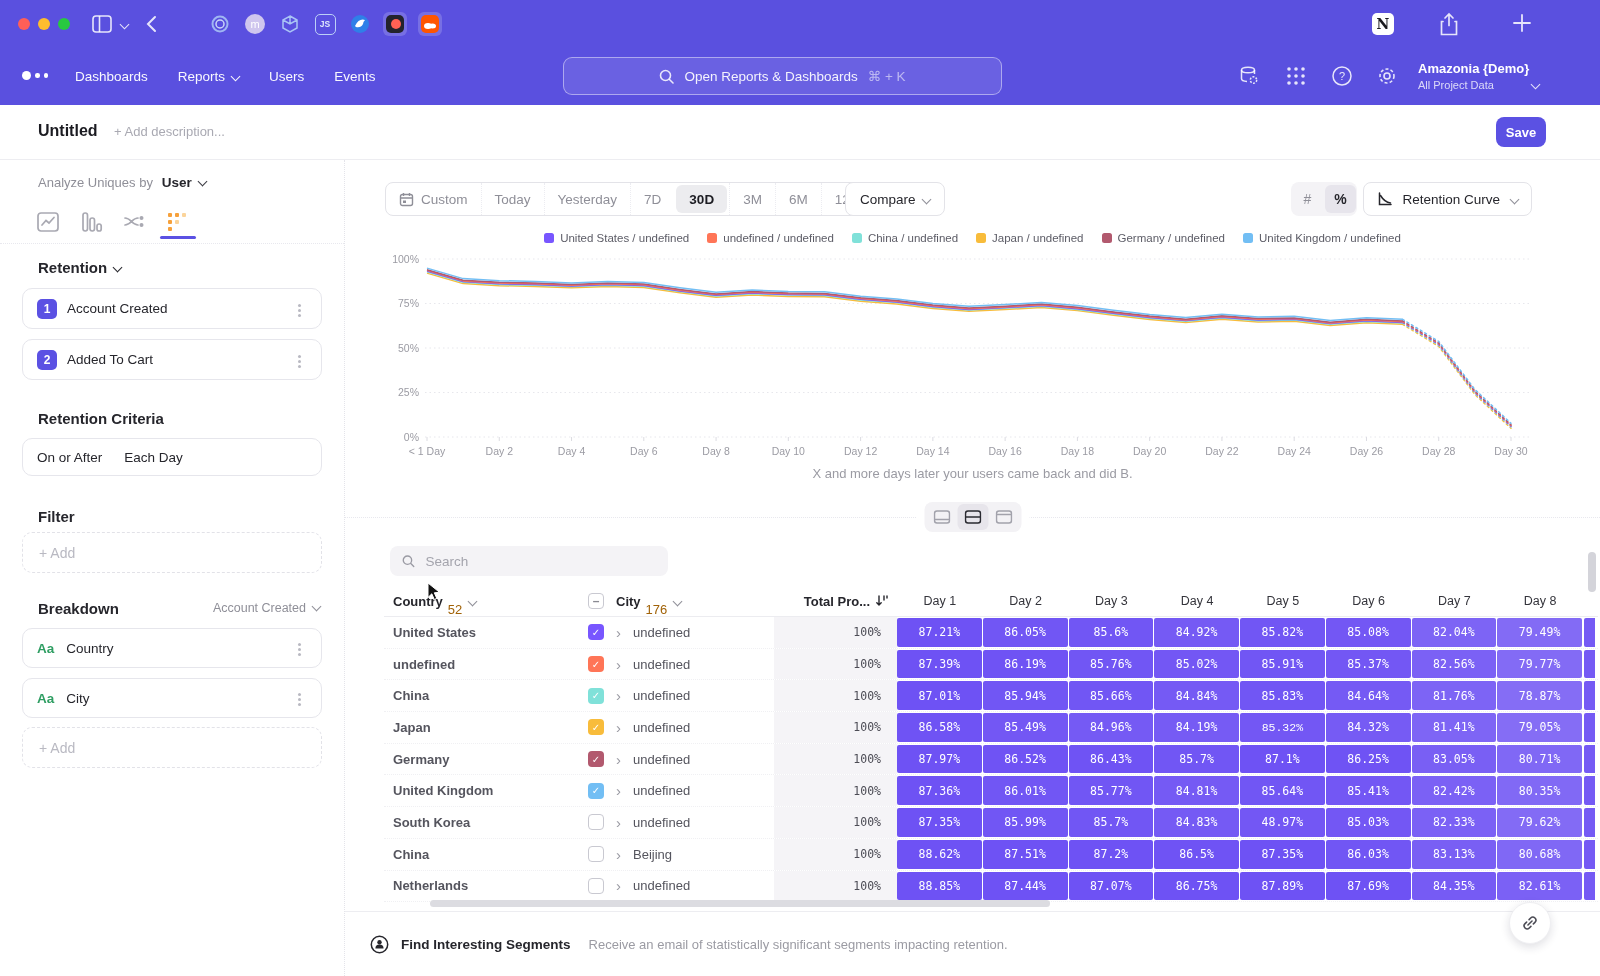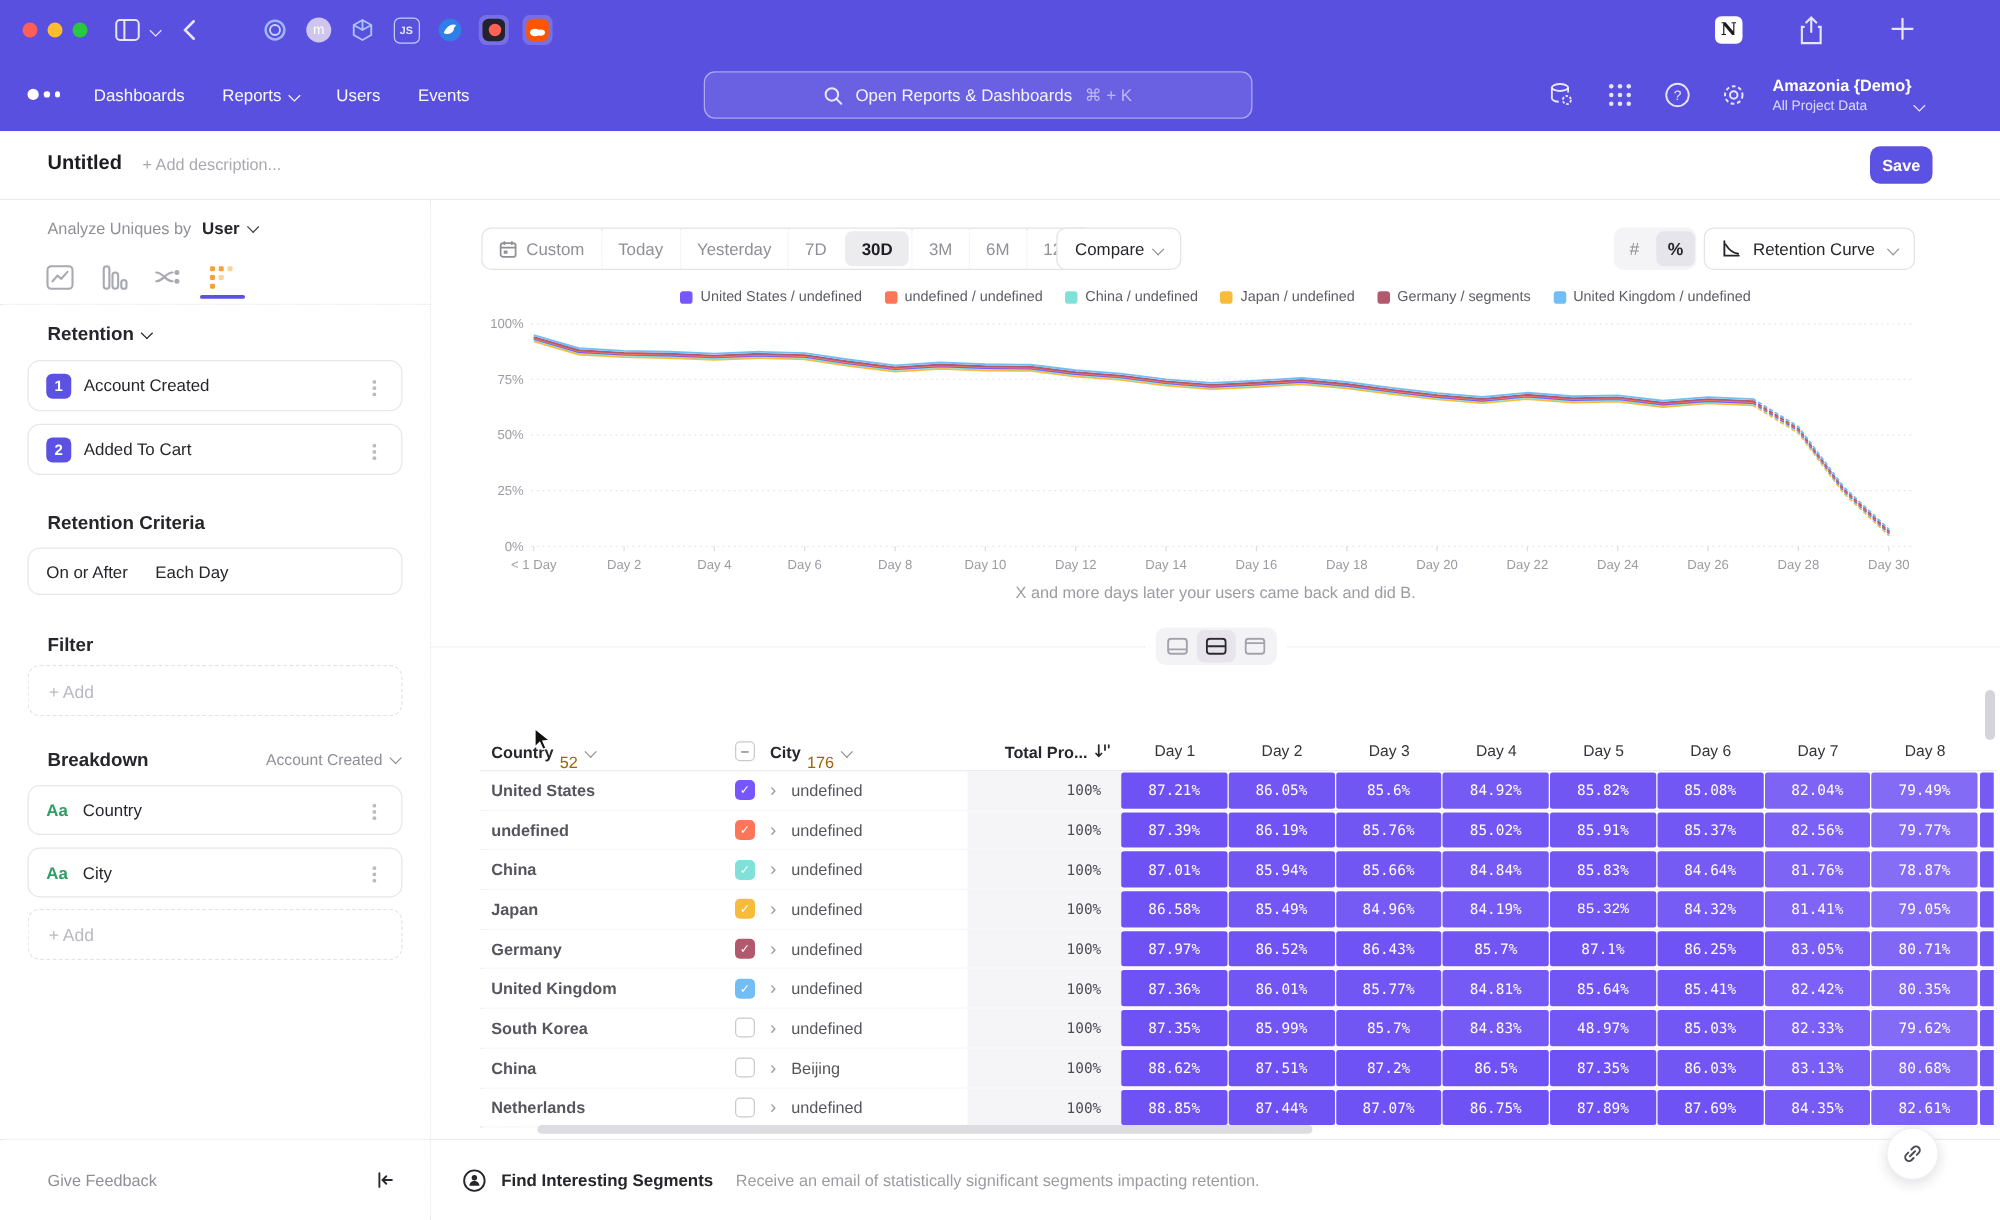--- a/index.html
+++ b/index.html
@@ -303,26 +303,20 @@
       <div class="card" style="top: 518px; height: 40px;">
         <div class="aa">Aa</div>
         <div style="font-weight: 500;">City</div>
         <div class="kebab"></div>
       </div>
     </div>
   <div class="dashed" style="top:567px;height:41px">
     <span style="margin-left:16px">+ Add</span>
   </div>
 
-  <div id="side-footer">
-    <span class="gray" style="margin-left:38px;font-size:13px">Give Feedback</span>
-    <svg class="abs" style="right:28px;color:#26262c" width="16" height="16" viewBox="0 0 16 16">
-      <path d="M3.5 2.5 V13.5 M13.5 8 H6 M9 5 L6 8 L9 11" fill="none" stroke="currentColor" stroke-width="1.5" stroke-linecap="round"></path>
-    </svg>
-  </div>
 <div class="card" style="top: 128px; height: 41px;">
       <div class="badge">1</div>
       <div style="font-weight: 500;">Account Created</div>
       <div class="kebab"></div>
     </div>
     <div class="card" style="top: 179px; height: 41px;">
       <div class="badge">2</div>
       <div style="font-weight: 500;">Added To Cart</div>
       <div class="kebab"></div>
     </div>
@@ -394,21 +388,21 @@
       <div class="lg-item">
         <div class="lg-chip" style="background: rgb(128, 225, 217);"></div>
         <div style="display: inline;">China / undefined</div>
       </div>
       <div class="lg-item">
         <div class="lg-chip" style="background: rgb(248, 188, 59);"></div>
         <div style="display: inline;">Japan / undefined</div>
       </div>
       <div class="lg-item">
         <div class="lg-chip" style="background: rgb(178, 89, 110);"></div>
-        <div style="display: inline;">Germany / segments</div>
+        <div style="display: inline;">Germany / undefined</div>
       </div>
       <div class="lg-item">
         <div class="lg-chip" style="background: rgb(114, 190, 244);"></div>
         <div style="display: inline;">United Kingdom / undefined</div>
       </div>
     </div>
   <svg id="chart-svg" class="abs" style="left:40px;top:90px" width="1210" height="215" viewBox="0 0 1210 215">
       <line x1="40" x2="1145" y1="187" y2="187" stroke="#e7e7ec" stroke-width="1" stroke-dasharray="1.5 3"></line>
       <text x="34" y="190.5" text-anchor="end" font-size="10.5" fill="#9b9ba3" font-family="Liberation Sans,sans-serif">0%</text>
       <line x1="40" x2="1145" y1="142.5" y2="142.5" stroke="#e7e7ec" stroke-width="1" stroke-dasharray="1.5 3"></line>
@@ -483,20 +477,27 @@
         </div>
         <div class="vt">
           <svg width="17" height="14" viewBox="0 0 17 14">
             <rect x="1" y="1" width="15" height="12" rx="2.5" fill="none" stroke="#a2a2ab" stroke-width="1.5"></rect>
             <line x1="1" x2="16" y1="4.5" y2="4.5" stroke="#a2a2ab" stroke-width="1.5"></line>
           </svg>
         </div>
       </div>
     </div>
 
+  <div id="tbl-search">
+    <svg width="14" height="14" viewBox="0 0 15 15">
+        <circle cx="6.5" cy="6.5" r="5" fill="none" stroke="#9a9aa3" stroke-width="1.6"></circle>
+        <line x1="10.5" y1="10.5" x2="14" y2="14" stroke="#9a9aa3" stroke-width="1.6" stroke-linecap="round"></line>
+      </svg>
+    <input placeholder="Search" style="">
+  </div>
 
   <div id="tbl">
     <div id="thead">
       <div class="hc-country">
         <span>Country</span>
           <span class="hcount">52</span>
           <span class="chev" style="color:#8f8f98"></span>
       </div>
       <div class="hc-city">
         <span class="cb" style="color:#8a8a92;margin-right:12px;font-size:12px">–</span>

